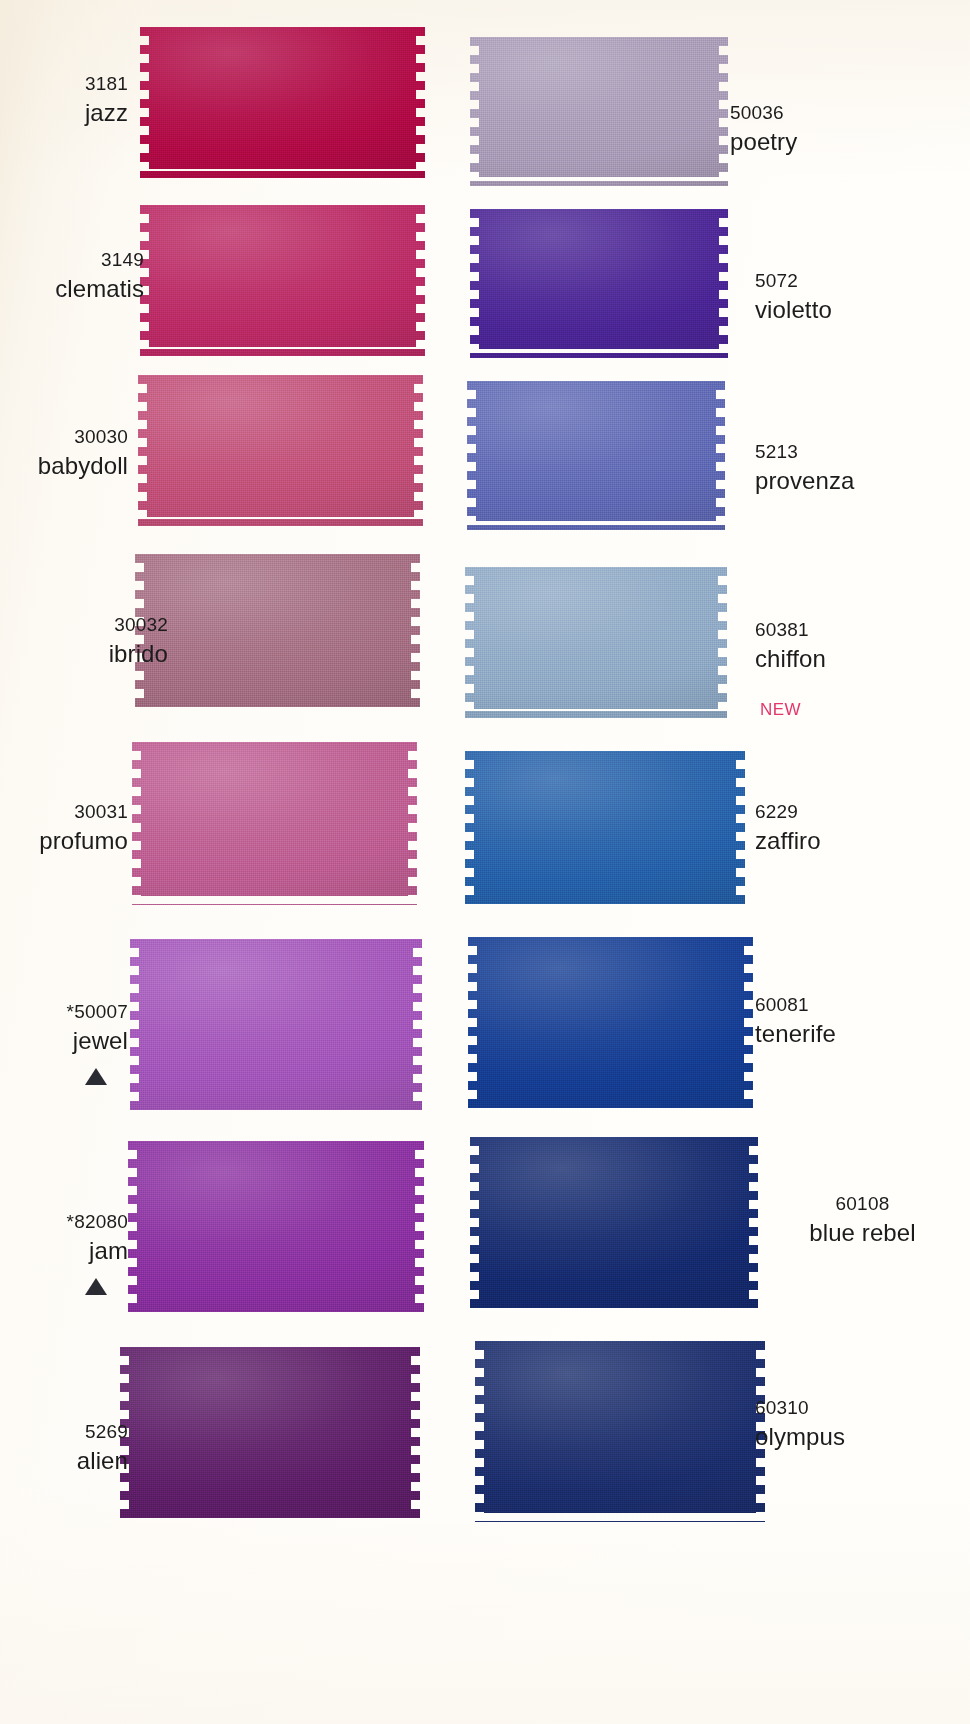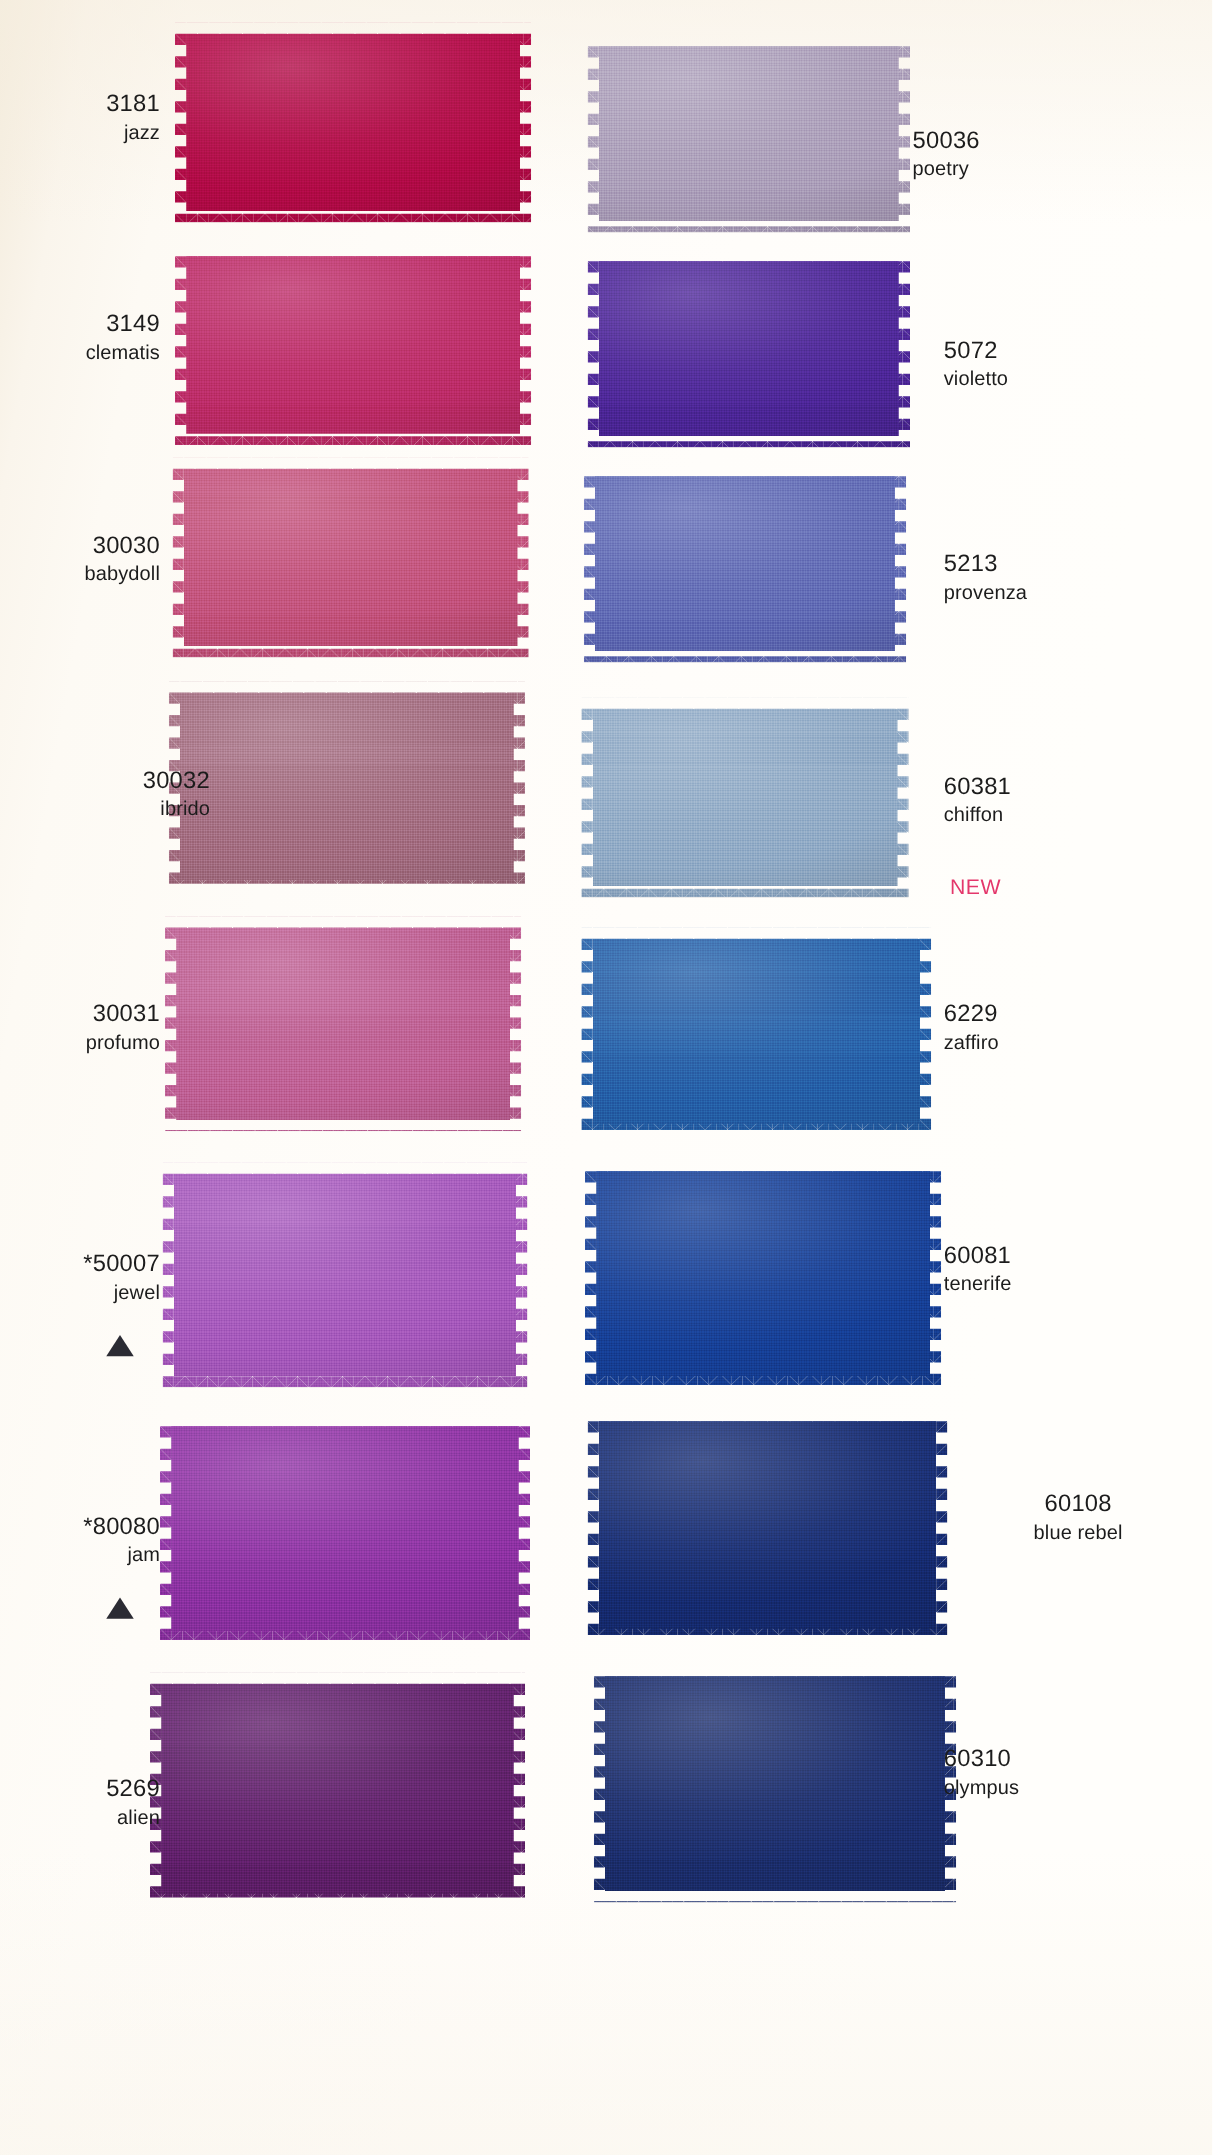--- a/index.html
+++ b/index.html
@@ -106,21 +106,21 @@
     position: absolute;
     color: #1c1c1c;
     line-height: 1.30;
     white-space: nowrap;
   }
   .label .code {
     font-size: 19px;
     letter-spacing: 0.2px;
   }
   .label .name {
-    font-size: 16px;
+    font-size: 24px;
     letter-spacing: 0.1px;
   }
   .label.left  { text-align: right; }
   .label.right { text-align: left;  }
 
   .badge-new {
     position: absolute;
     font-size: 17px;
     letter-spacing: 0.4px;
     color: #e4376b;
@@ -150,21 +150,21 @@
       </div>
       <div class="label left" style="top: 72px; left: 0px; width: 128px;">
         <div class="code">3181</div>
         <div class="name">jazz</div>
       </div>
       <div class="swatch-wrap" style="left: 140px; top: 196px; width: 285px; height: 160px;">
         <div class="swatch">
           <div class="swatch-face" style="background: rgb(186, 42, 100);"></div>
         </div>
       </div>
-      <div class="label left" style="top: 248px; left: 0px; width: 128px;">
+      <div class="label left" style="top: 248px; left: 16px; width: 128px;">
         <div class="code">3149</div>
         <div class="name">clematis</div>
       </div>
       <div class="swatch-wrap" style="left: 138px; top: 366px; width: 285px; height: 160px;">
         <div class="swatch">
           <div class="swatch-face" style="background: rgb(193, 79, 120);"></div>
         </div>
       </div>
       <div class="label left" style="top: 425px; left: 0px; width: 128px;">
         <div class="code">30030</div>
@@ -197,21 +197,21 @@
         <div class="code">*50007</div>
         <div class="name">jewel</div>
       </div>
       <div class="tri" style="left: 85px; top: 1068px;"></div>
       <div class="swatch-wrap" style="left: 128px; top: 1132px; width: 296px; height: 182px;">
         <div class="swatch">
           <div class="swatch-face" style="background: rgb(138, 48, 160);"></div>
         </div>
       </div>
       <div class="label left" style="top: 1210px; left: 0px; width: 128px;">
-        <div class="code">*80080</div>
+        <div class="code">*82080</div>
         <div class="name">jam</div>
       </div>
       <div class="tri" style="left: 85px; top: 1278px;"></div>
       <div class="swatch-wrap" style="left: 120px; top: 1338px; width: 300px; height: 186px;">
         <div class="swatch">
           <div class="swatch-face" style="background: rgb(93, 30, 103);"></div>
         </div>
       </div>
       <div class="label left" style="top: 1420px; left: 0px; width: 128px;">
         <div class="code">5269</div>

